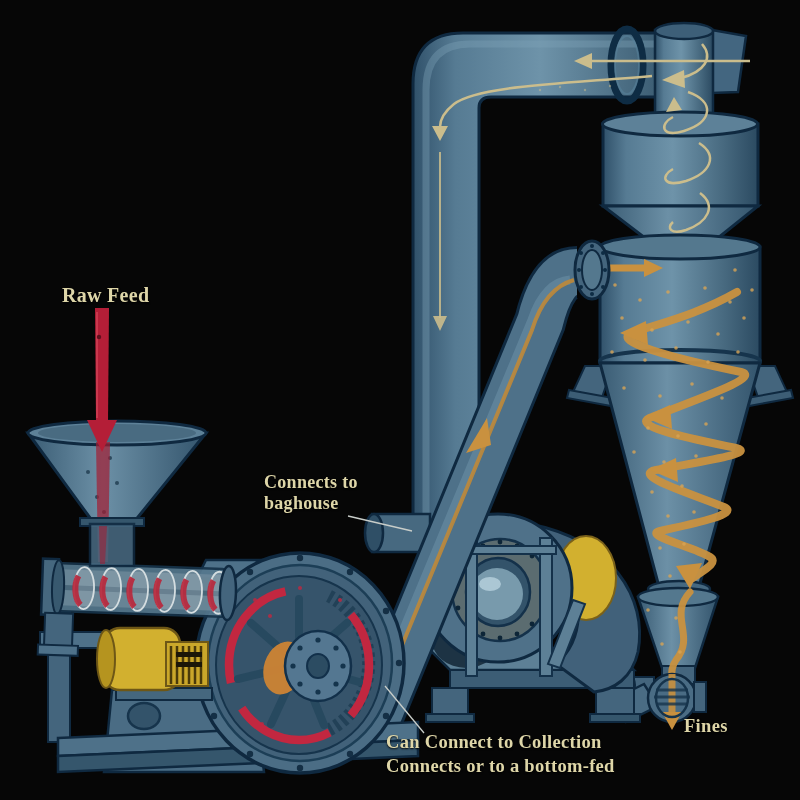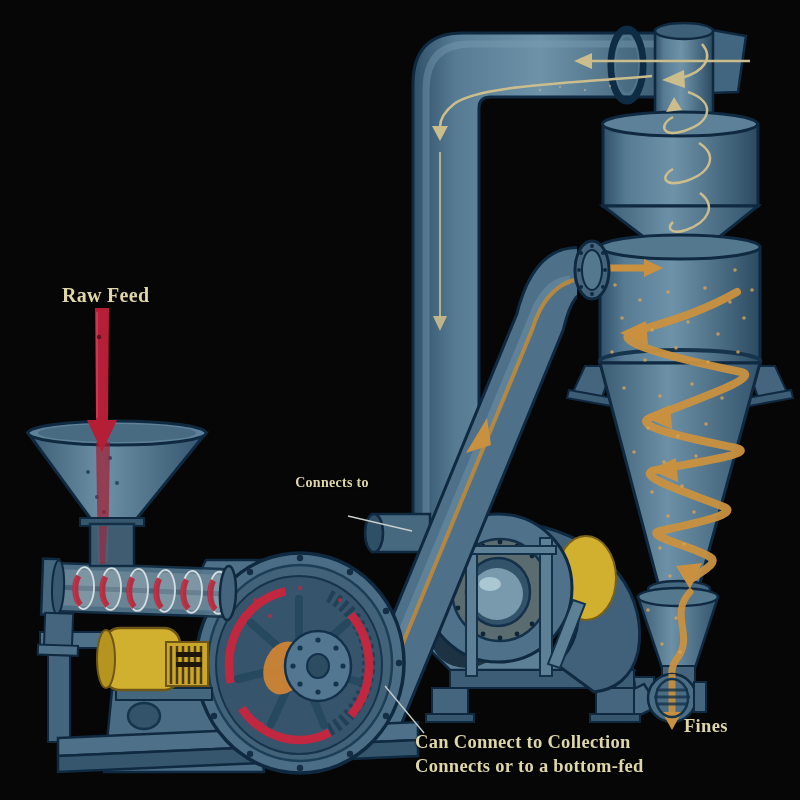--- a/index.html
+++ b/index.html
@@ -3,22 +3,22 @@
 <meta charset="utf-8">
 <style>
   html,body{margin:0;padding:0;background:#000;}
   .stage{position:relative;width:800px;height:800px;background:var(--background,#060606);overflow:hidden;
          font-family:"Liberation Serif",serif;}
   .stage svg{position:absolute;left:0;top:0;}
   .label{position:absolute;color:var(--label-text,#ded6a8);font-weight:bold;
          font-family:"Liberation Serif",serif;letter-spacing:.3px;
          text-shadow:0 1px 2px #000;}
   #raw-feed-label{left:62px;top:284px;font-size:20px;}
-  #baghouse-label{left:264px;top:472px;width:136px;text-align:center;font-size:14px;line-height:21px;}
-  #collection-label{left:386px;top:730px;font-size:18.5px;line-height:24px;white-space:nowrap;margin-left:29px;}
+  #baghouse-label{left:264px;top:472px;width:136px;font-size:18px;line-height:21px;}
+  #collection-label{left:386px;top:730px;font-size:18.5px;line-height:24px;white-space:nowrap;}
   #fines-label{left:684px;top:716px;font-size:18.5px;text-align:right;}
 </style>
 </head>
 <body>
 
 <div class="stage">
 
 <svg width="800" height="800" viewBox="0 0 800 800">
   <defs>
     <linearGradient id="cyl" x1="0" y1="0" x2="1" y2="0">
@@ -359,20 +359,21 @@
   <g stroke="#c8cdc9" stroke-width="1.3">
     <line x1="348" y1="516" x2="412" y2="531"></line>
     <line x1="385" y1="686" x2="424" y2="733"></line>
   </g>
 </svg>
 
 <div class="label" id="raw-feed-label">Raw Feed</div>
 
 <div class="label" id="baghouse-label">
   <div>Connects to</div>
+  <div>baghouse</div>
 </div>
 
 <div class="label" id="collection-label">
   <div>Can Connect to Collection</div>
   <div>Connects or to a bottom-fed</div>
 </div>
 
 <div class="label" id="fines-label">Fines</div>
 
 </div>

